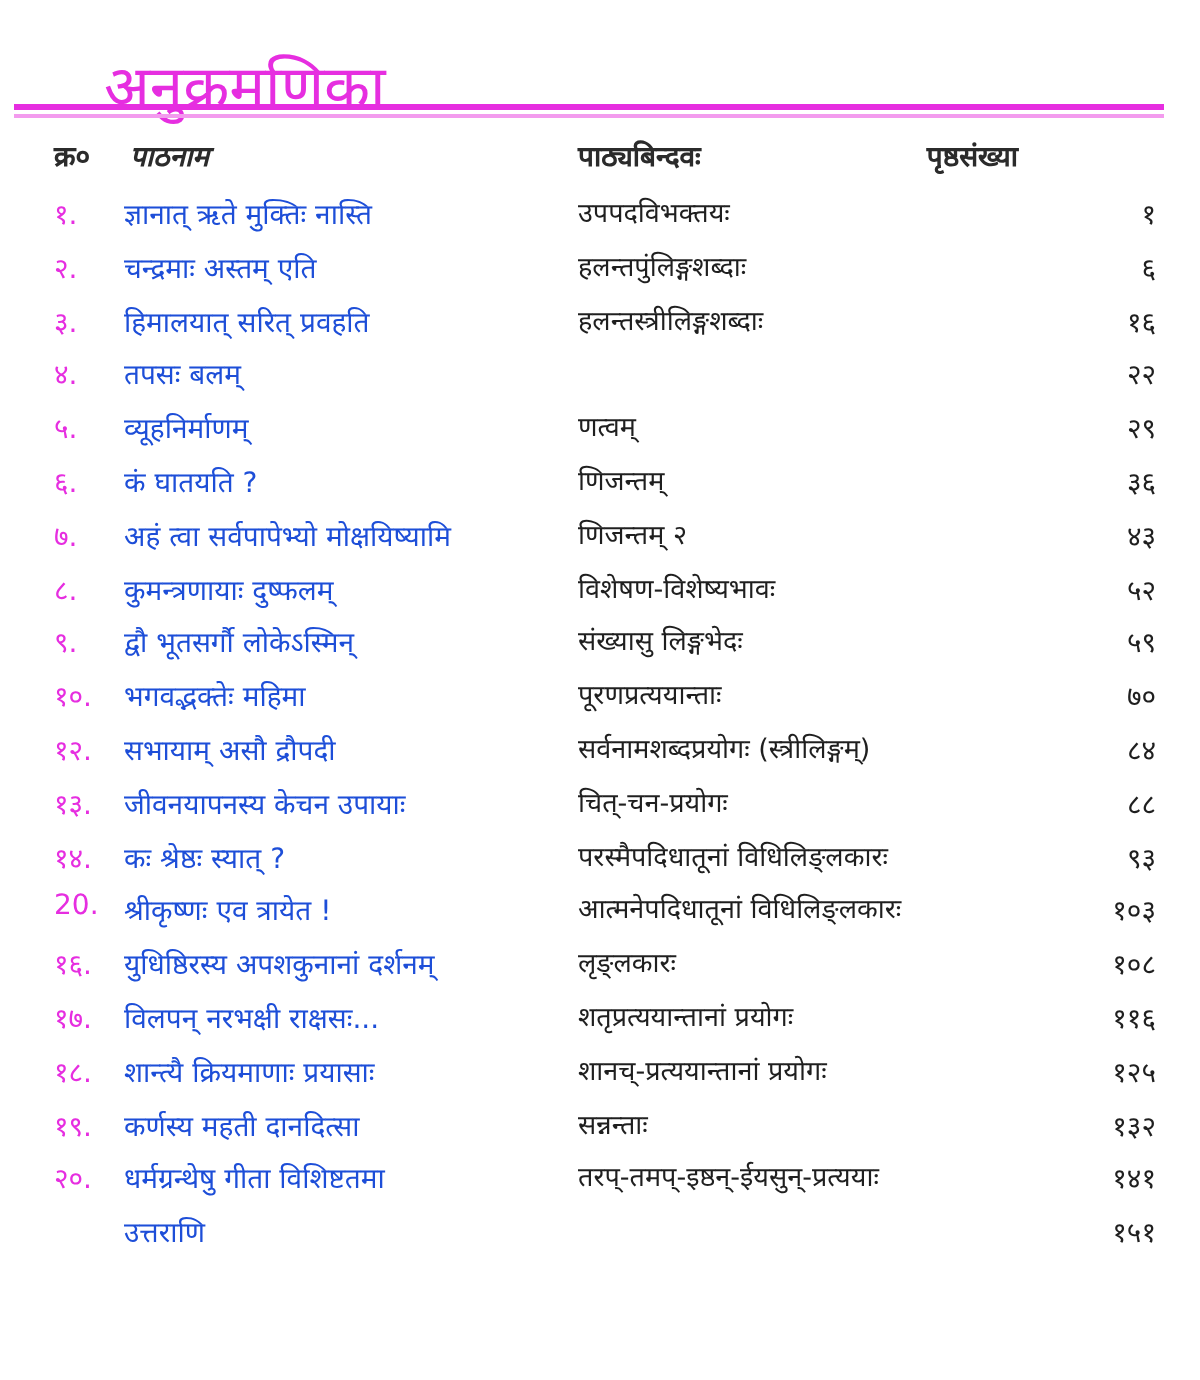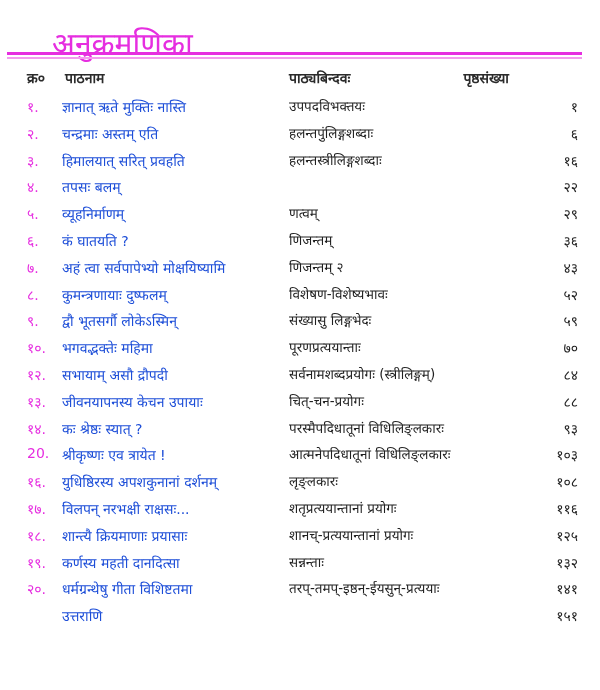--- a/index.html
+++ b/index.html
@@ -3,21 +3,21 @@
 <meta charset="utf-8">
 <style>
   html, body { margin: 0; padding: 0; background: #ffffff; }
   body { width: 600px; height: 690px; overflow: hidden; font-family: "DejaVu Sans", sans-serif; position: relative; }
   .title { position: absolute; left: 24px; top: 2px; font-size: 30px; color: #e62ee0; font-weight: normal; letter-spacing: 0; margin-left: 28px; }
   .rule-thick { position: absolute; left: 7px; top: 52px; width: 575px; height: 3px; background: #e62ee0; }
   .rule-thin { position: absolute; left: 7px; top: 57px; width: 575px; height: 2px; background: #f39bee; }
   .header-row { position: absolute; top: 68px; left: 0; width: 532px; height: 24px; font-size: 14px; color: #2b2b2b; font-weight: bold; }
   .header-row span { position: absolute; top: 0; }
   .h-num { left: 27px; }
-  .h-title { left: 65px; }
+  .h-title { left: 65px; font-style: italic; }
   .h-point { left: 289px; }
   .h-page { right: 23px; }
   .rows { position: absolute; top: 93px; left: 0; width: 600px; }
   .row { position: relative; height: 26.8px; font-size: 14px; }
   .row span { position: absolute; top: 4px; white-space: nowrap; }
   .num { left: 27px; color: #e62ee0; }
   .ttl { left: 62px; color: #1d4ed8; }
   .pt { left: 289px; color: #1f1f1f; font-size: 13.5px; }
   .pg { right: 22px; color: #1f1f1f; text-align: right; }
 </style>

